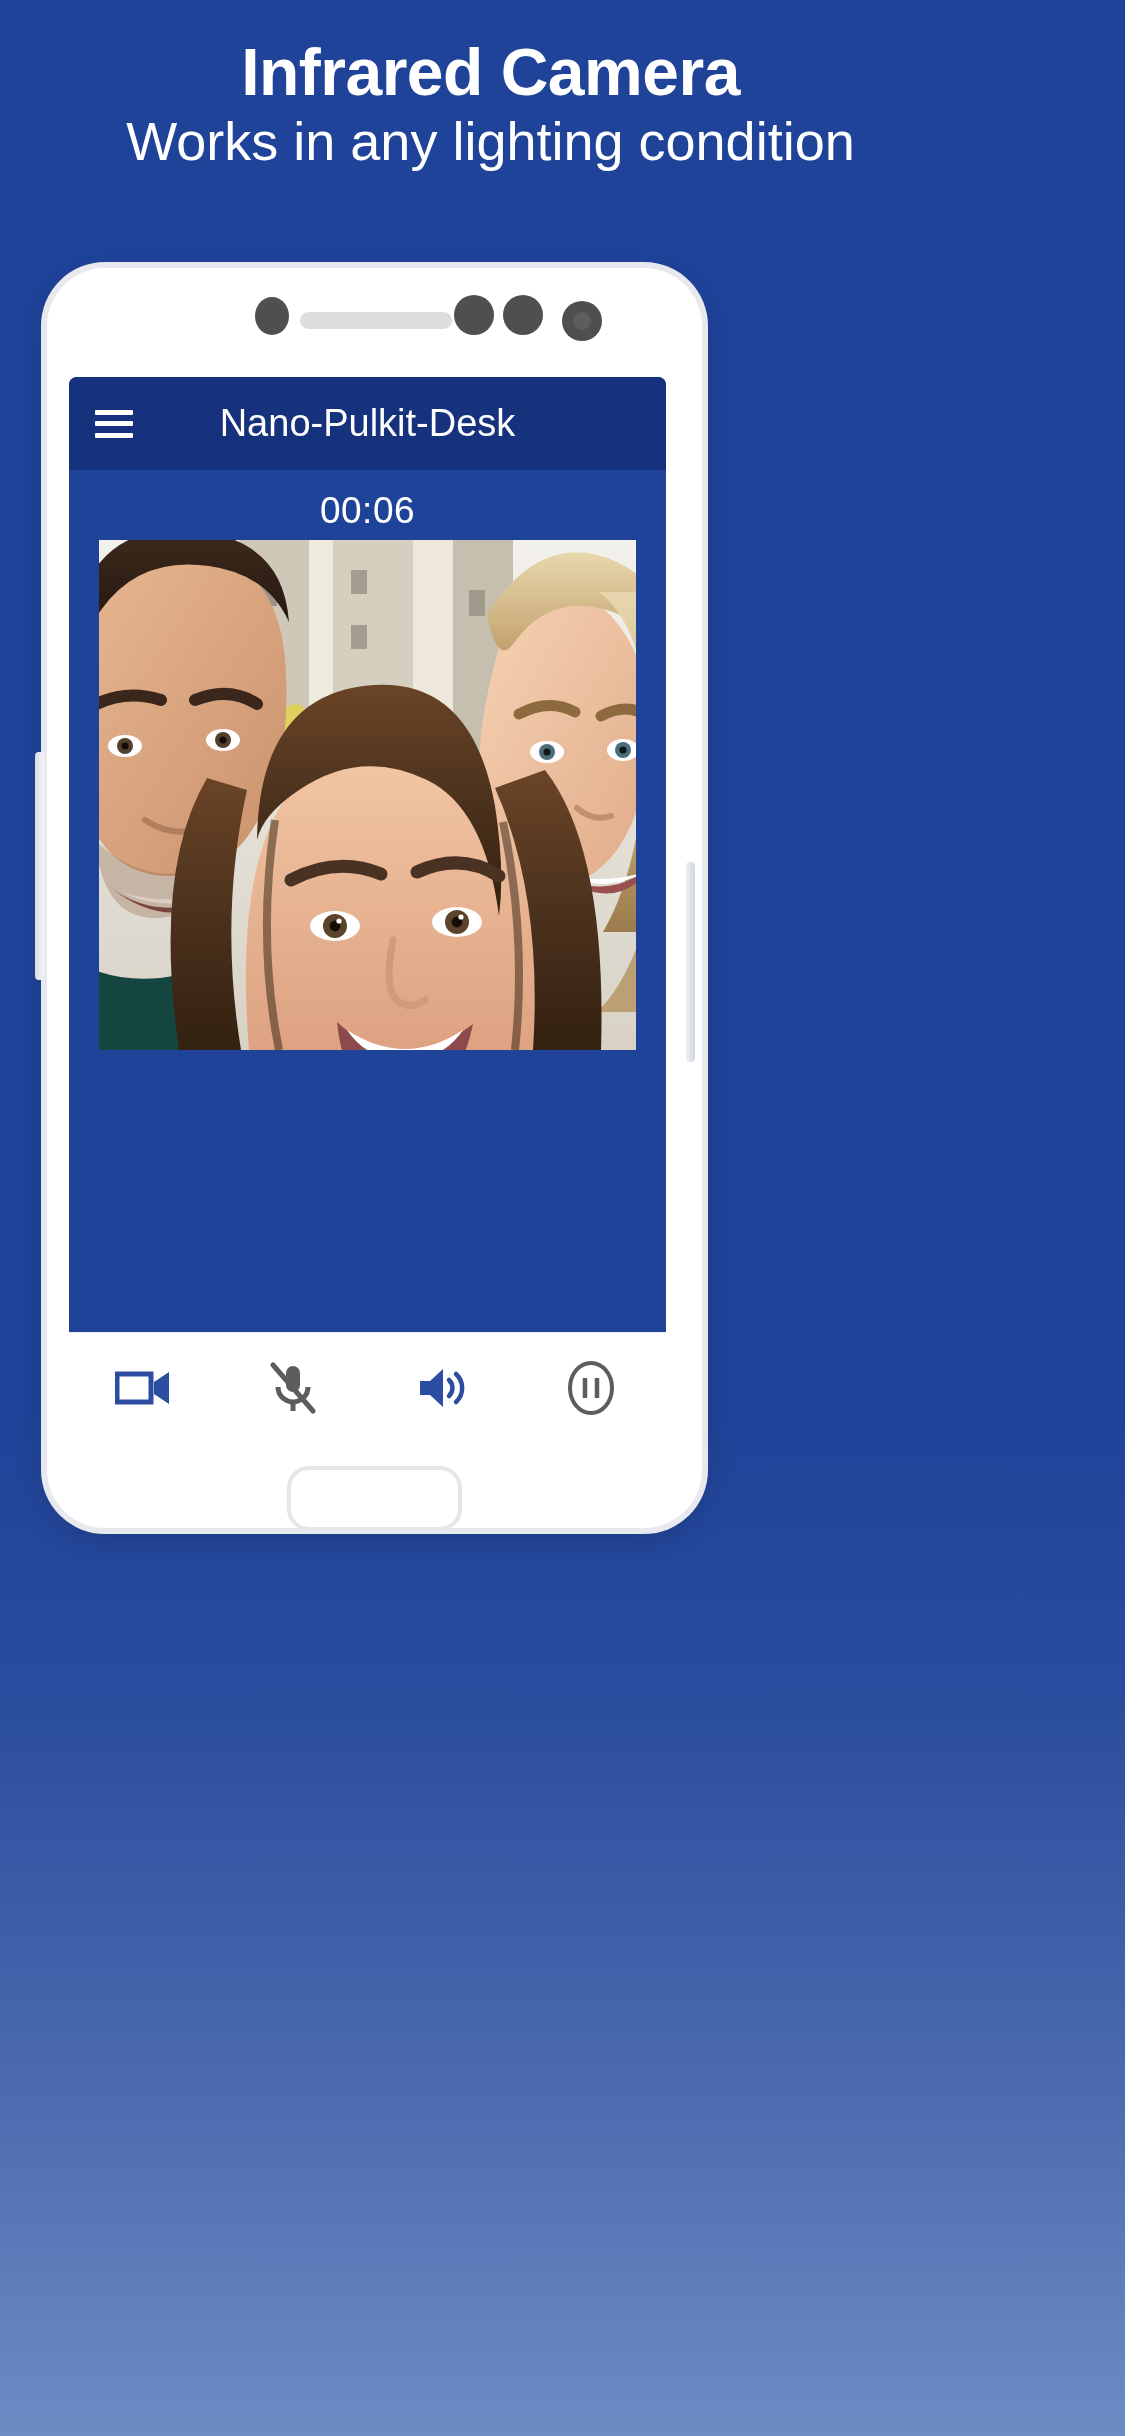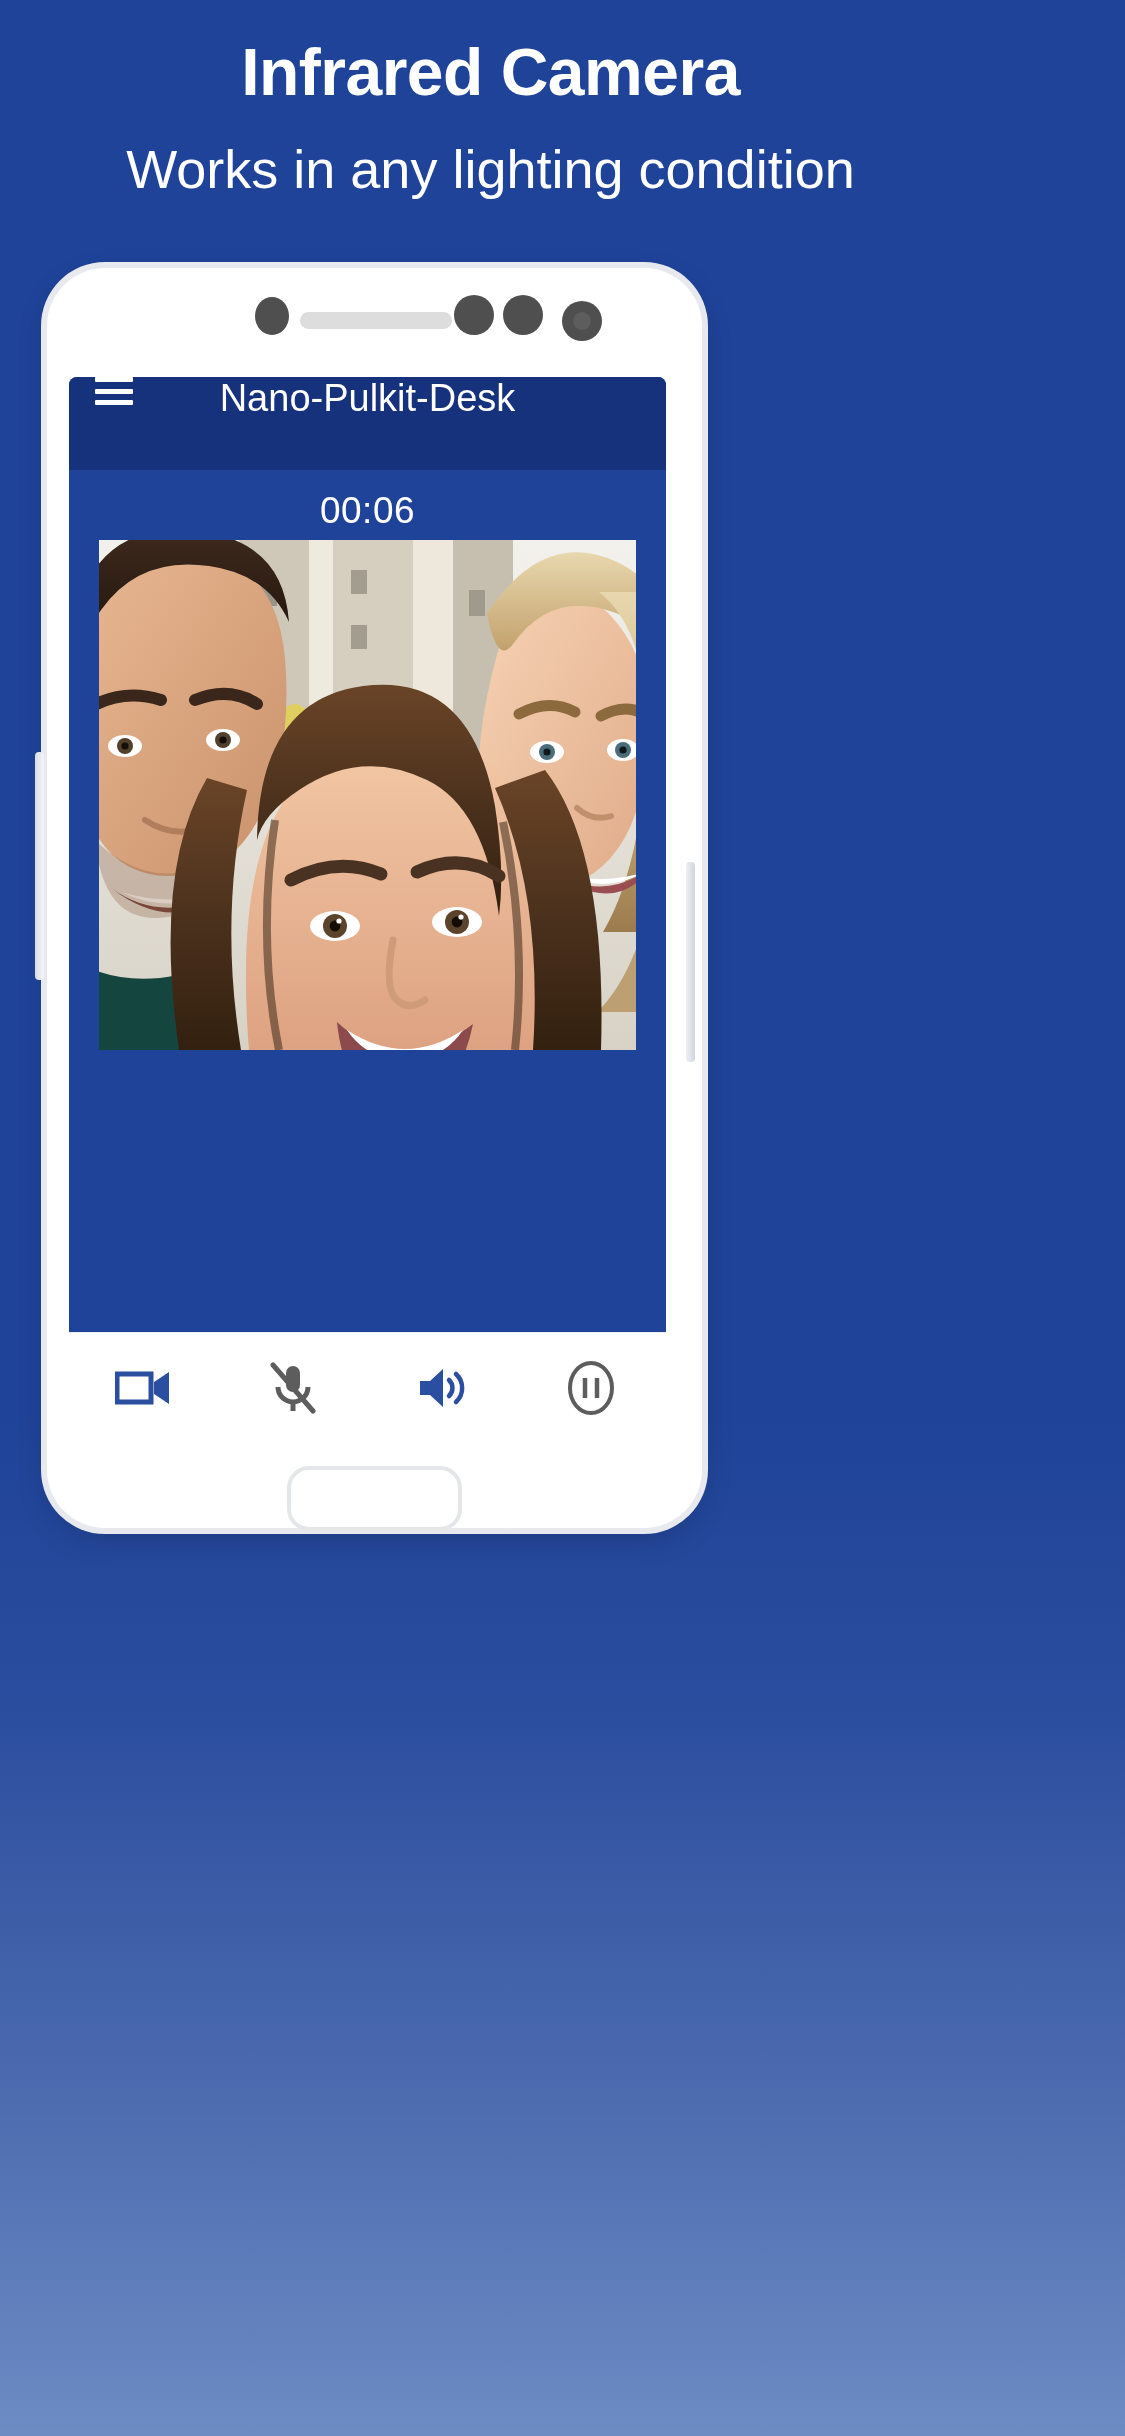--- a/index.html
+++ b/index.html
@@ -31,21 +31,20 @@
   .promo-title {
     font-size: 66px;
     font-weight: bold;
     letter-spacing: -0.5px;
     line-height: 1.1;
   }
   .promo-sub {
     font-size: 54px;
     font-weight: normal;
     line-height: 1.2;
-    margin-top: 28px;
   }
   .phone-body {
     position: absolute;
     left: 47px;
     top: 268px;
     width: 655px;
     height: 1260px;
     background: #ffffff;
     border-radius: 58px;
     box-shadow: 0 0 0 6px #e7e9ee, 0 10px 30px rgba(0,0,0,0.18);
@@ -144,21 +143,21 @@
     overflow: hidden;
     border-top-left-radius: 8px;
     border-top-right-radius: 8px;
   }
 
   .app-bar {
     position: relative;
     height: 93px;
     background: #17327d;
     display: flex;
-    align-items: flex-start;
+    align-items: center;
     padding: 0 26px;
   }
   .hamburger {
     width: 38px;
     height: 28px;
     display: flex;
     flex-direction: column;
     justify-content: space-between;
     flex: none;
   }

